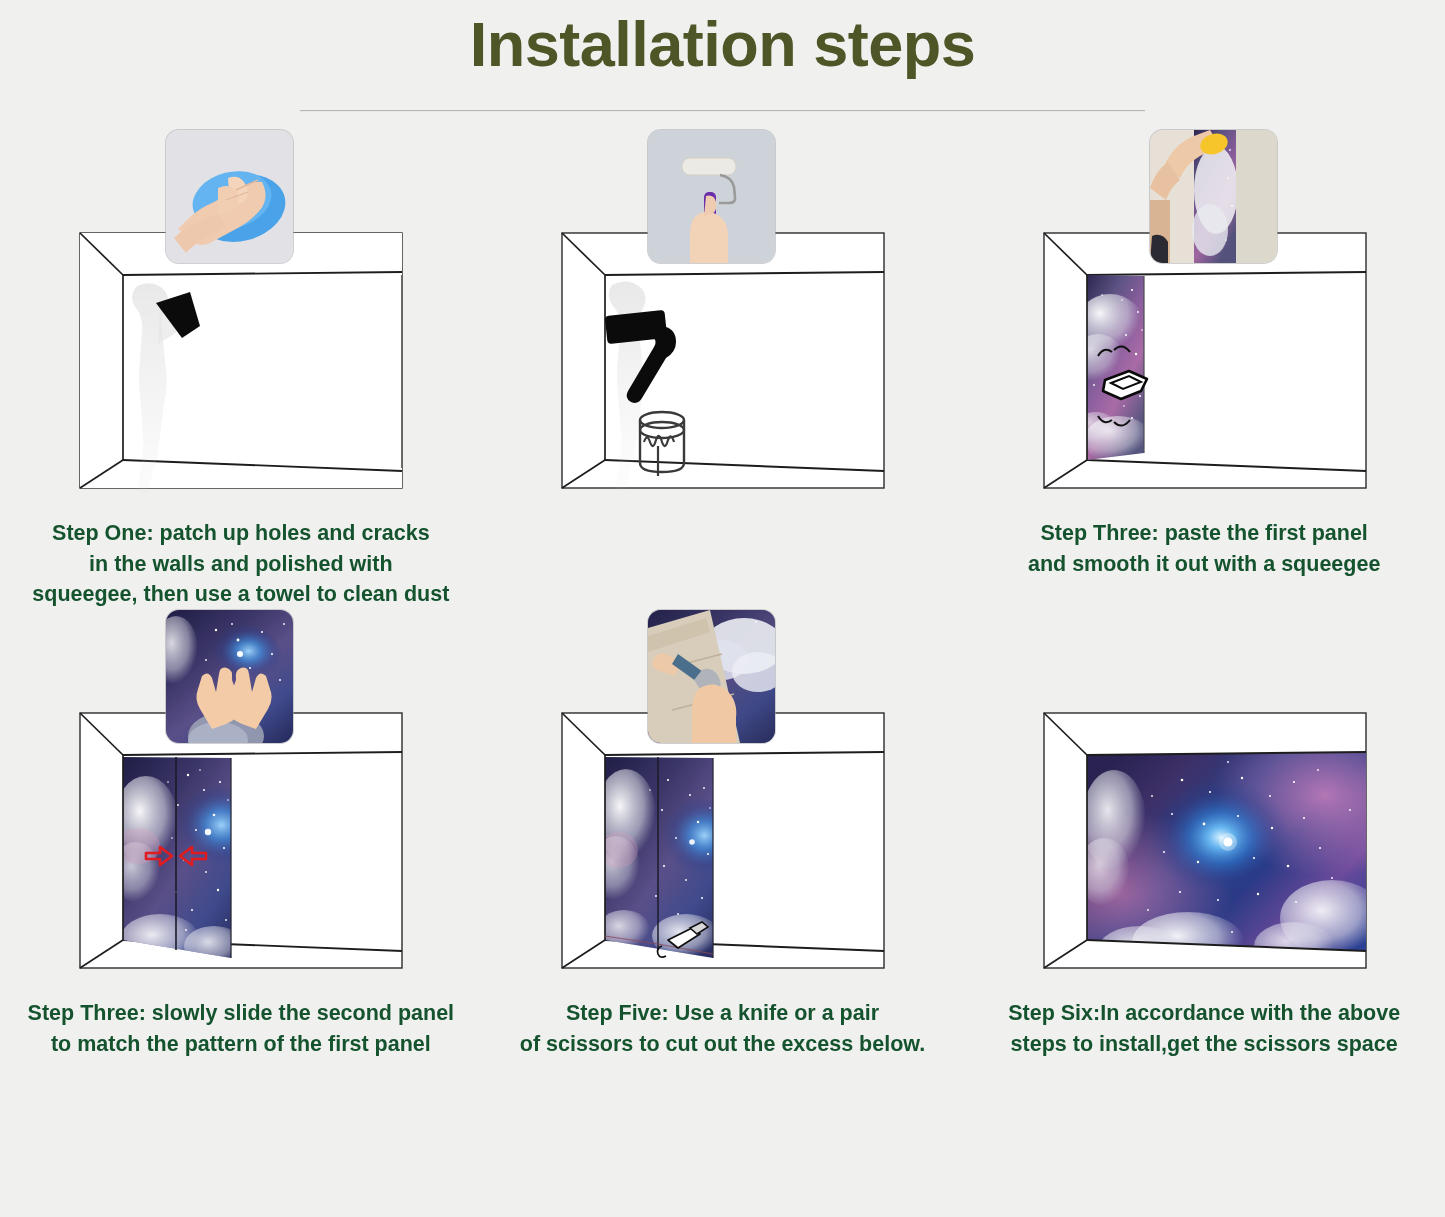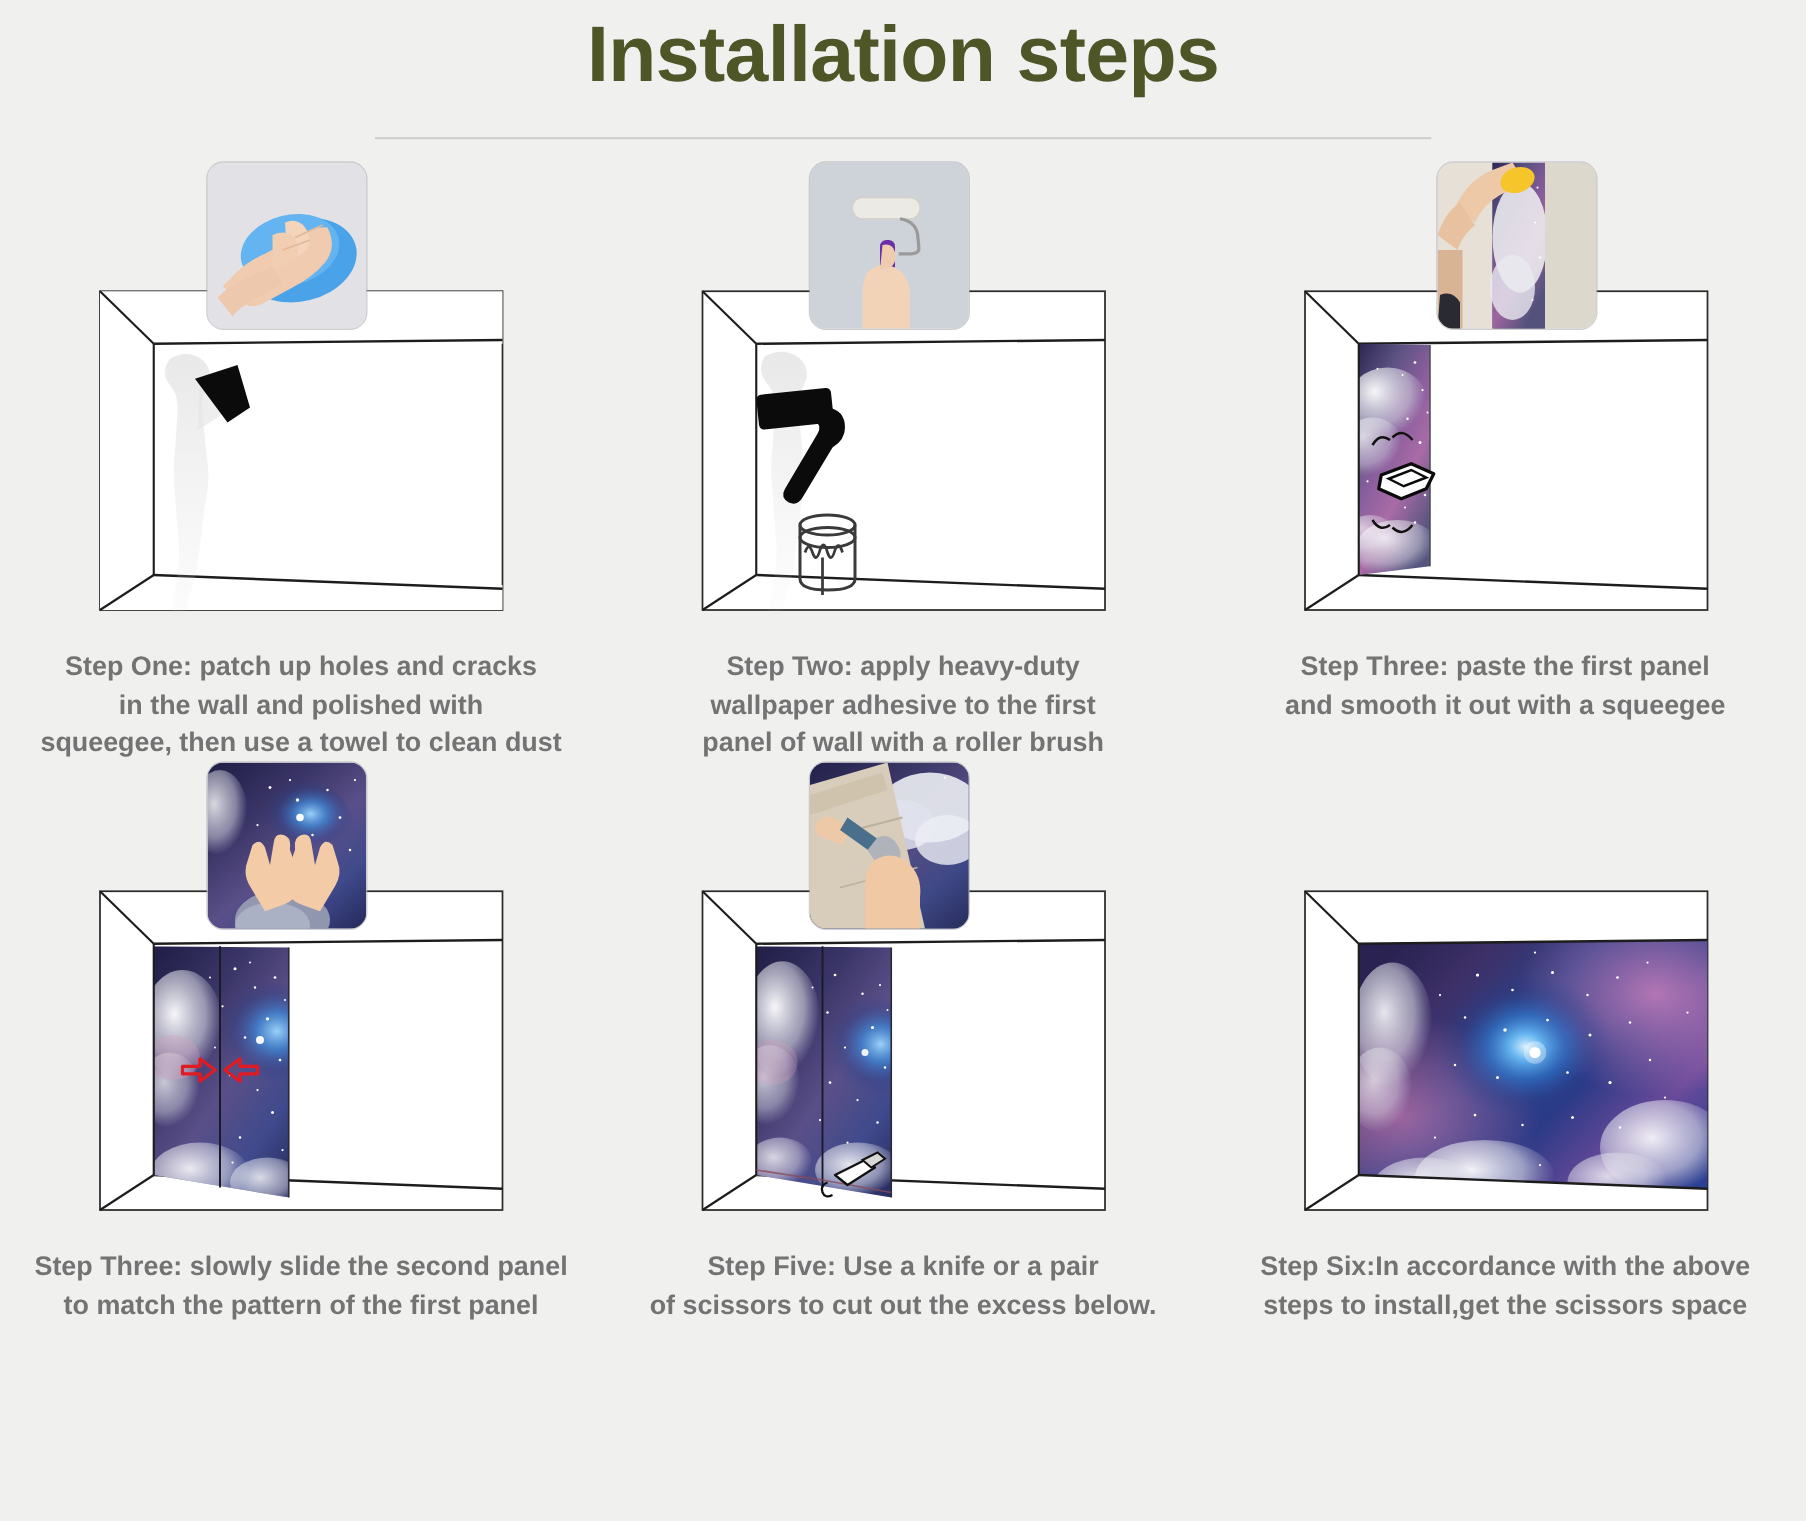--- a/index.html
+++ b/index.html
@@ -50,21 +50,21 @@
     border-radius: 13px;
     overflow: hidden;
     z-index: 5;
     background: #dcdde1;
     box-shadow: 0 0 0 1px rgba(170,170,175,0.55);
   }
 
   
   .caption {
     text-align: center;
-    color: #737373;
+    color: #14532d;
     font-size: 21.5px;
     font-weight: bold;
     line-height: 1.42;
     margin-top: 16px;
     padding: 0 6px;
   }
   .caption div { white-space: nowrap; }
 </style>
 </head>
 <body>
@@ -112,21 +112,21 @@
             <path d="M62,48 q10,-4 16,4 q6,8 2,18 l-16,10 z" fill="#f4d4ba"></path>
             <path d="M52,58 q12,-5 18,3 q5,8 0,17 l-18,9 z" fill="#f1cdb2"></path>
             <path d="M8,108 q10,-10 24,-16 l20,-9 l8,14 l-22,12 q-12,7 -18,14 z" fill="#eec8ad"></path>
             <path d="M70,60 l22,-10" stroke="#e0b99d" stroke-width="1.5" fill="none"></path>
             <path d="M60,70 l22,-8" stroke="#e0b99d" stroke-width="1.2" fill="none"></path>
           </svg>
         </div>
       </div>
       <div class="caption">
         <div>Step One: patch up holes and cracks</div>
-        <div>in the wall and polished with</div>
+        <div>in the walls and polished with</div>
         <div>squeegee, then use a towel to clean dust</div>
       </div>
     </div>
 
     <div class="cell">
       <div class="room-wrap">
         <svg class="room-svg" width="345" height="372" viewBox="0 0 345 372">
           <defs>
             <linearGradient id="shadowGrad2" x1="0" y1="0" x2="0" y2="1">
               <stop offset="0%" stop-color="#c6c6c6" stop-opacity="0.8"></stop>
@@ -158,25 +158,20 @@
           <svg width="127" height="133" viewBox="0 0 127 133">
             <rect width="127" height="133" fill="#ced3da"></rect>
             <rect x="34" y="28" width="54" height="17" rx="8" fill="#eceae4"></rect>
             <rect x="34" y="28" width="54" height="17" rx="8" fill="none" stroke="#d4d0c6" stroke-width="1"></rect>
             <path d="M72,45 q12,2 14,12 l1,10 q1,6 -6,6 l-10,0" fill="none" stroke="#9a9a9a" stroke-width="2.6"></path>
             <rect x="56" y="62" width="12" height="28" rx="5" fill="#6a2fa8"></rect>
             <path d="M46,88 q10,-10 22,-4 q12,6 12,22 l0,27 l-38,0 l0,-28 q0,-11 4,-17 z" fill="#f2d3b8"></path>
             <path d="M58,66 q8,-2 10,6 q2,8 -4,12 l-8,2 z" fill="#efccb0"></path>
           </svg>
         </div>
-      </div>
-      <div class="caption">
-        <div>Step Two: apply heavy-duty</div>
-        <div>wallpaper adhesive to the first</div>
-        <div>panel of wall with a roller brush</div>
       </div>
     </div>
 
     <div class="cell">
       <div class="room-wrap">
         <svg class="room-svg" width="345" height="372" viewBox="0 0 345 372">
           <defs>
             <linearGradient id="galaxy3" x1="0" y1="0" x2="0.6" y2="1">
               <stop offset="0%" stop-color="#2b2550"></stop>
               <stop offset="28%" stop-color="#5d5383"></stop>

